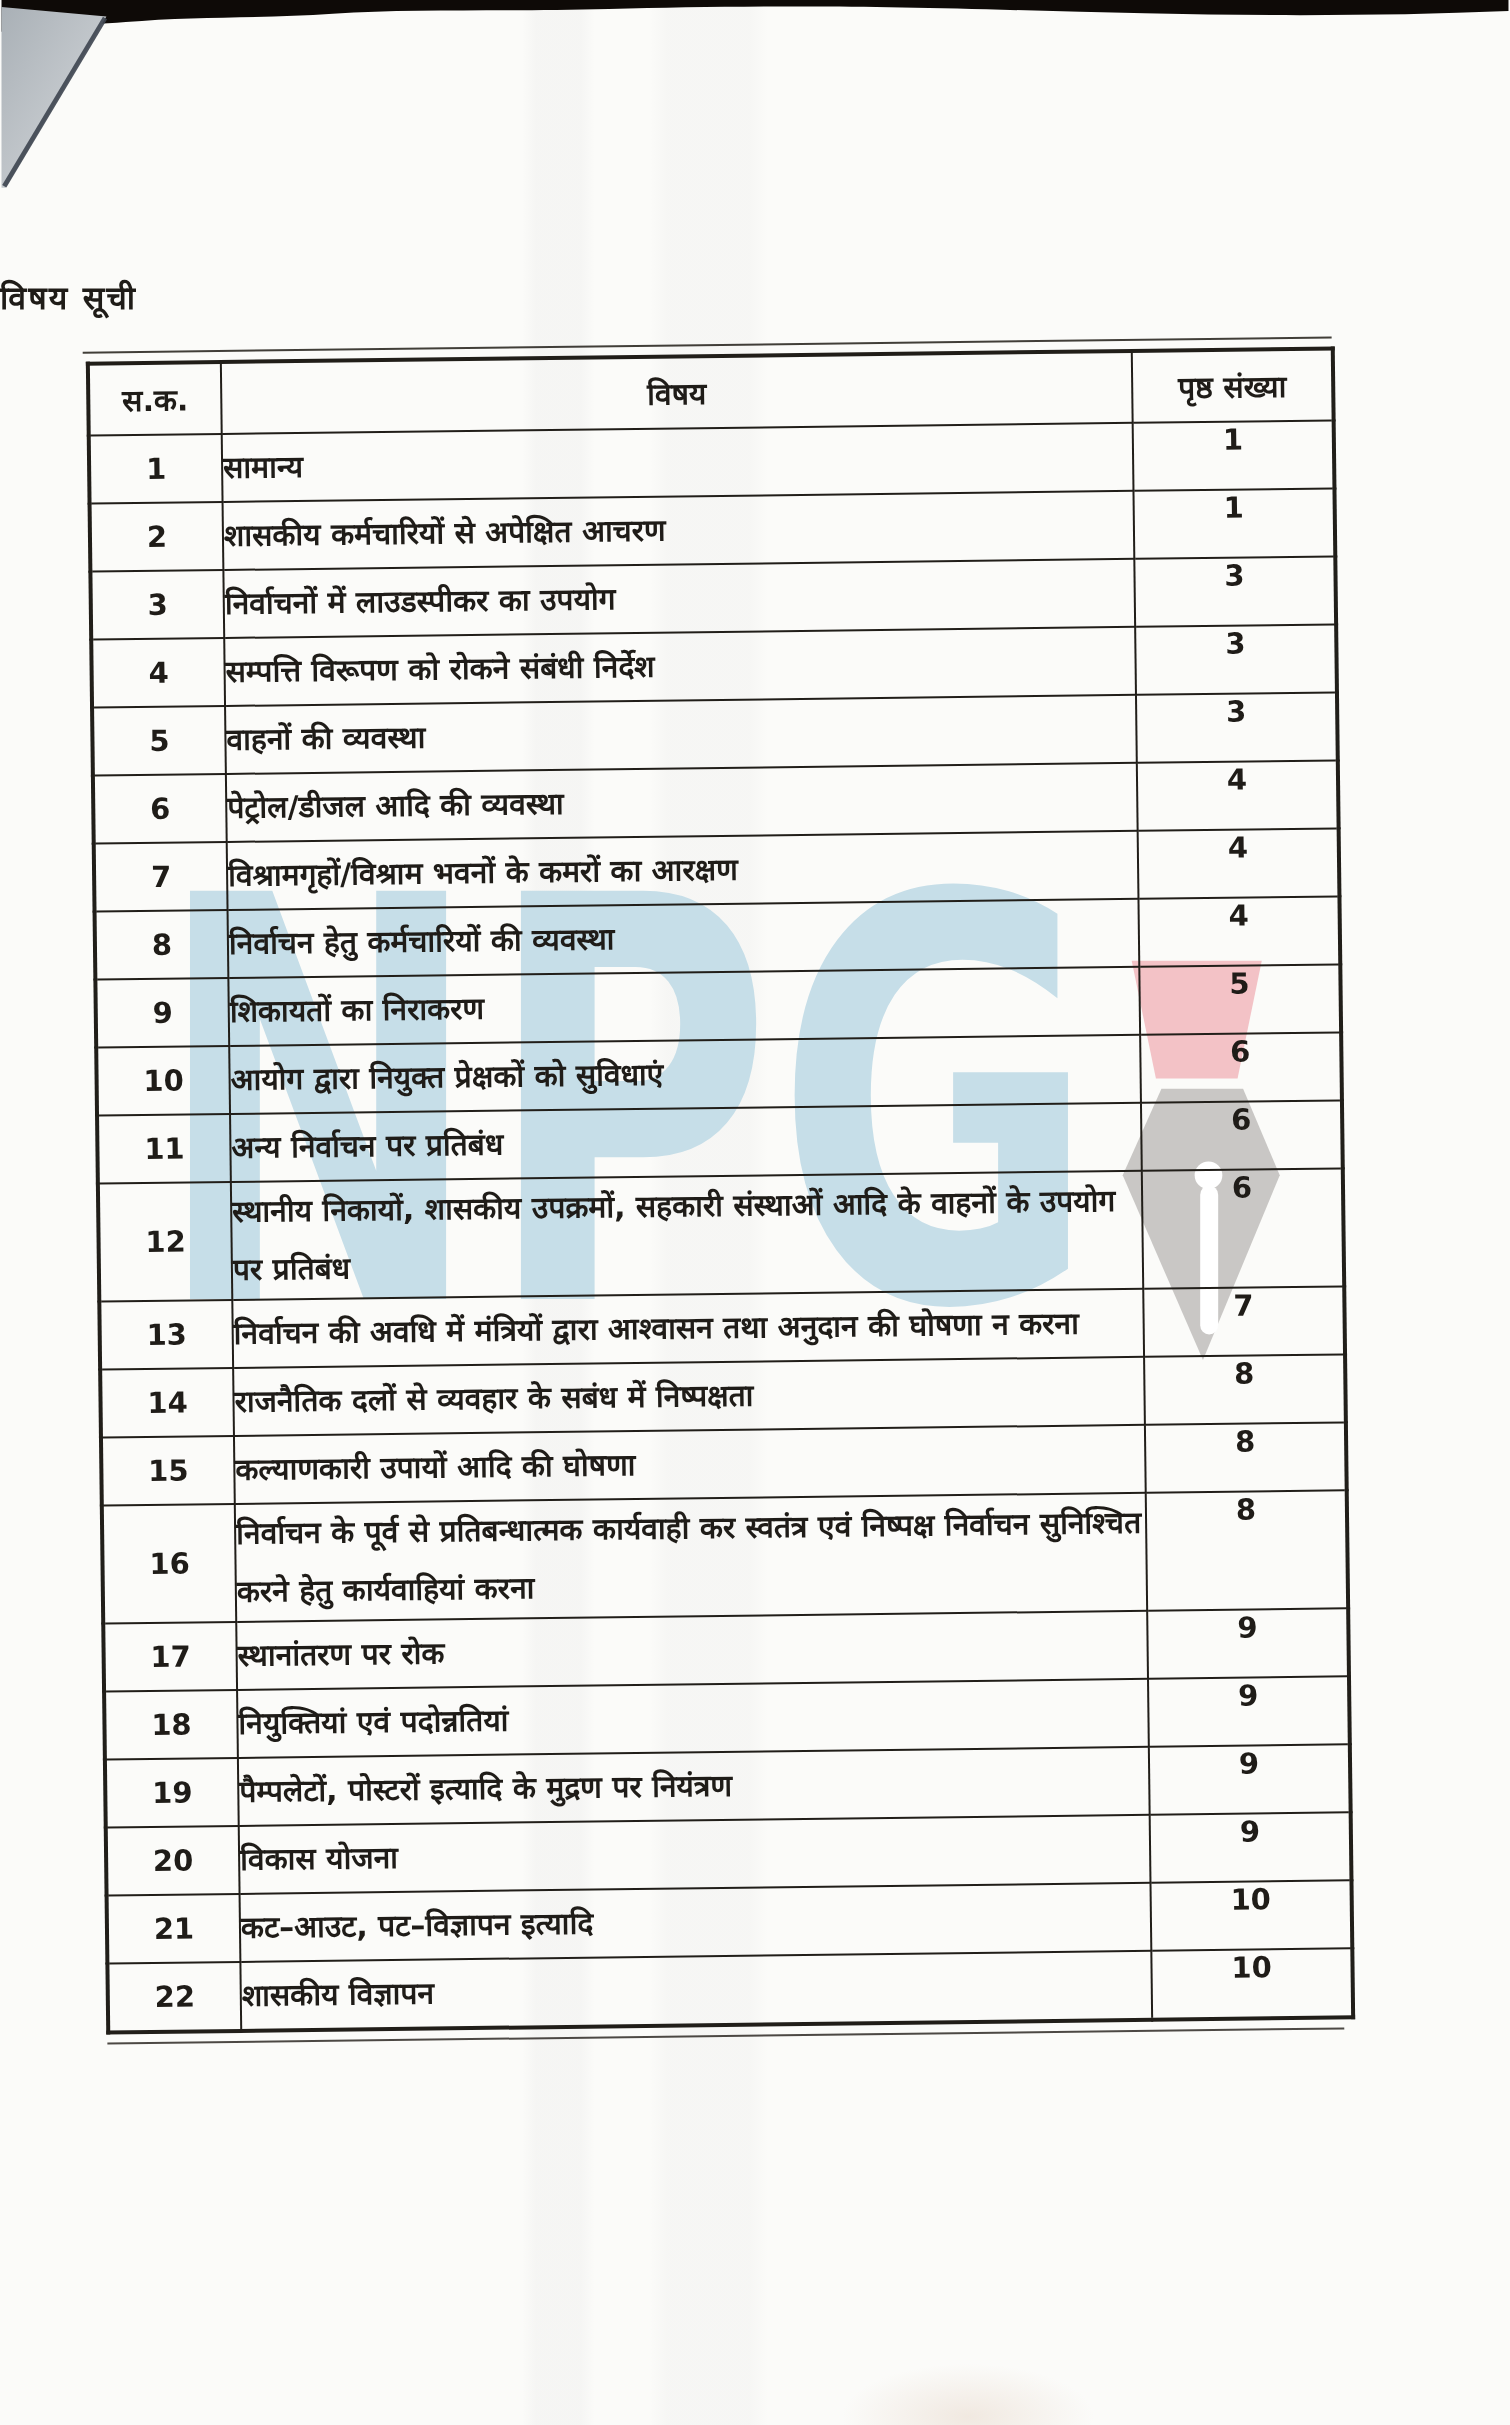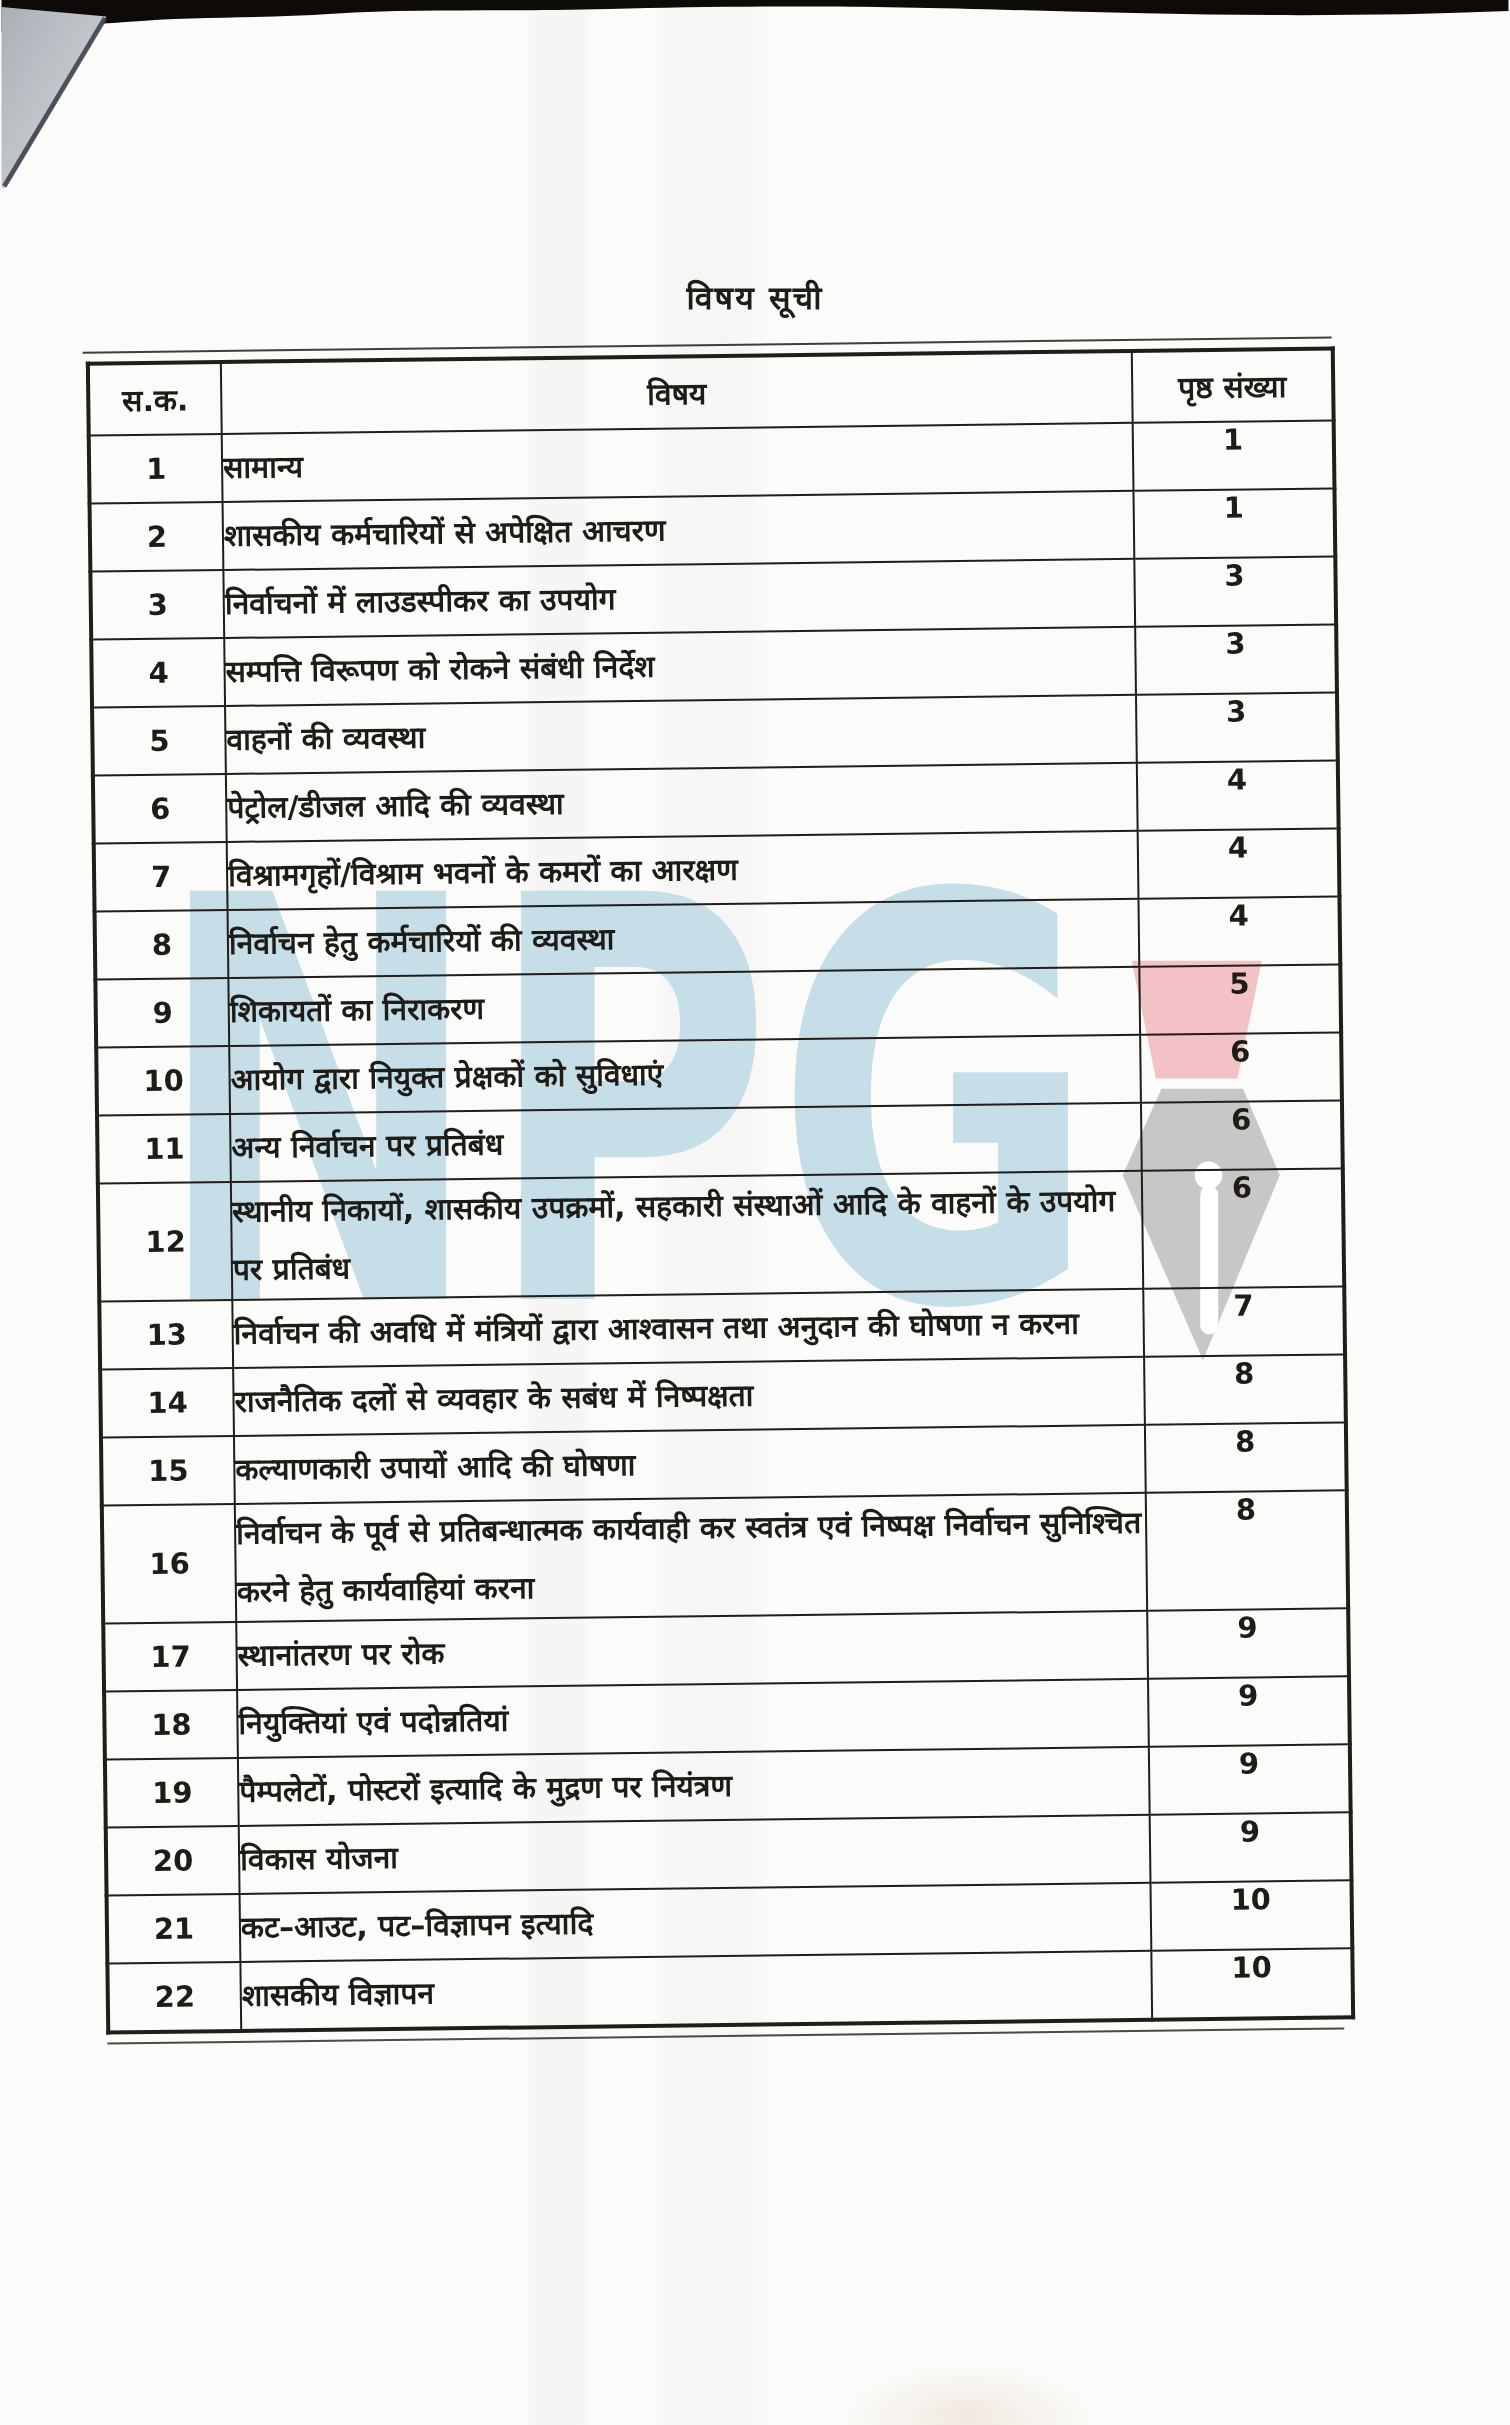--- a/index.html
+++ b/index.html
@@ -20,21 +20,21 @@
   .wm-text{
     position:absolute;left:154px;top:825px;z-index:0;
     font-weight:bold;font-size:560px;line-height:1;letter-spacing:4.1px;
     color:var(--wm-blue,#c6dee8);
     transform:scaleX(.70);transform-origin:0 0;
     user-select:none;white-space:nowrap;
   }
   .wm-nib{position:absolute;left:1106px;top:947px;z-index:0;}
   
   .doc-title{
-    position:absolute;top:275px;left:0;width:100%;text-align:center;
+    position:absolute;top:275px;left:0;width:100%;
     font-size:32px;font-weight:bold;letter-spacing:2.1px;z-index:2;
   }
   
   .table-wrap{
     position:absolute;left:96px;top:354px;width:1245px;z-index:2;
     transform:rotate(-0.7deg);transform-origin:50% 50%;
   }
   .table-wrap::before{ 
     content:"";position:absolute;left:-2.8px;right:-1.4px;top:-10.4px;
     border-top:2.1px solid rgba(32,28,22,.85);

